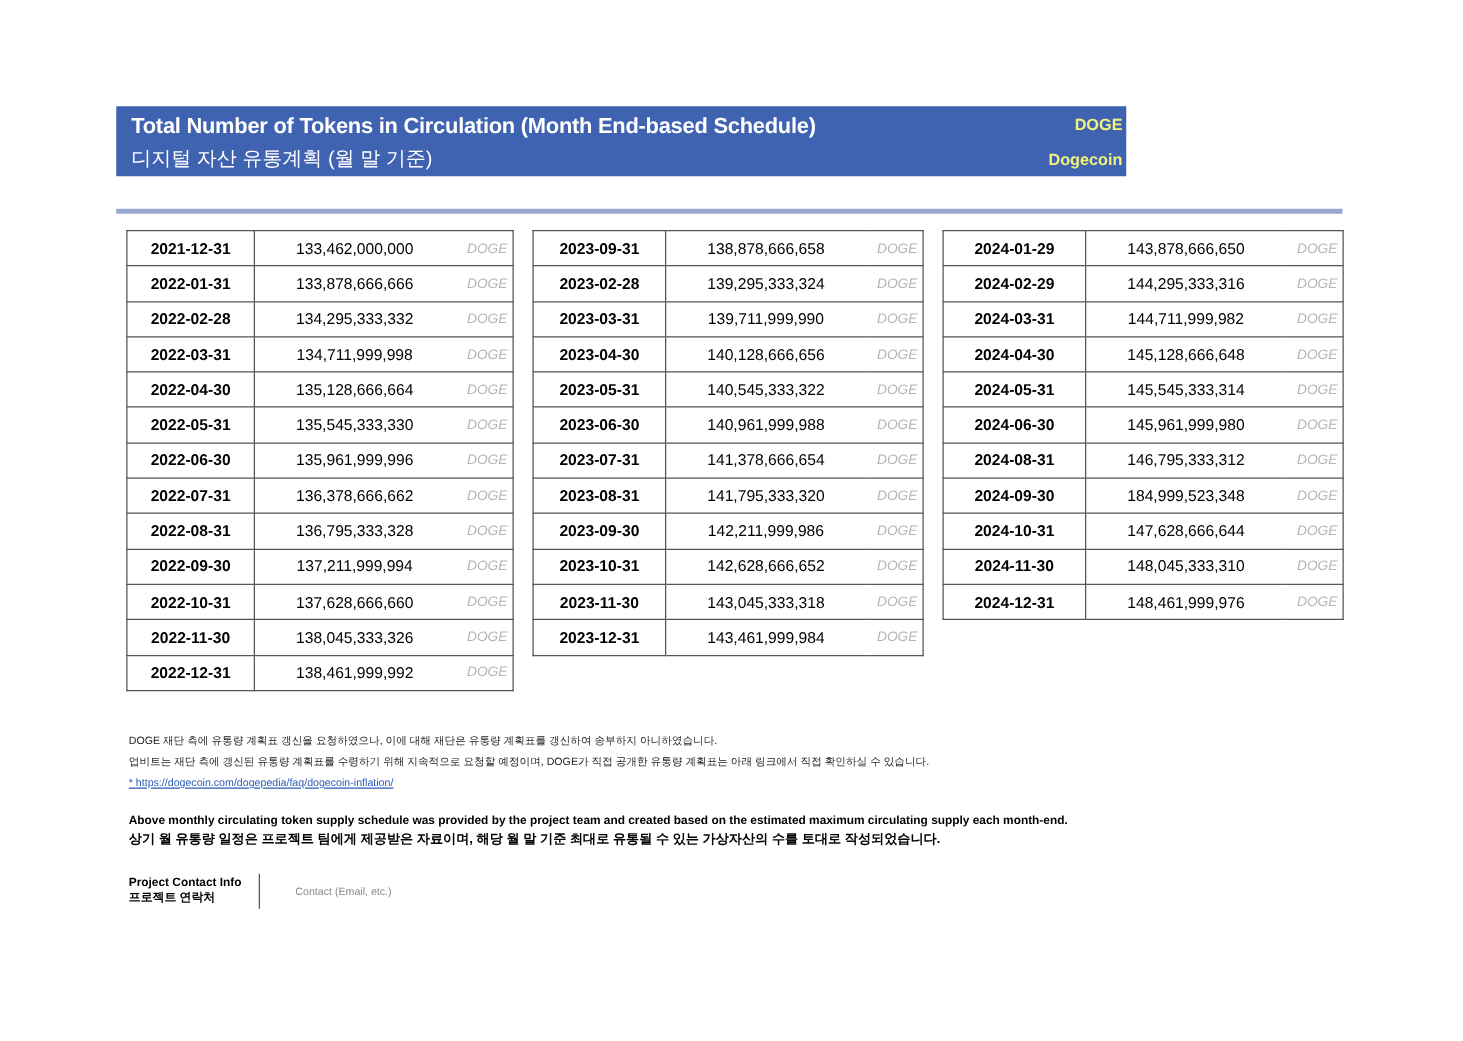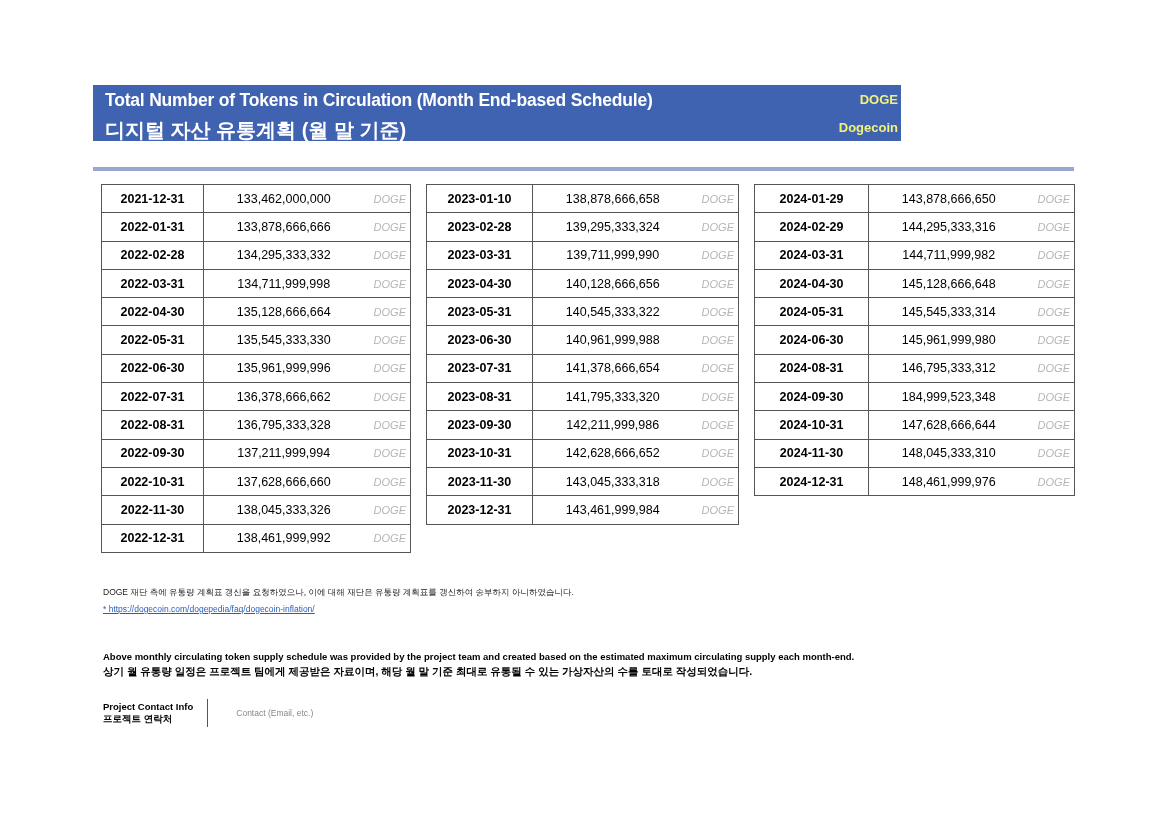--- a/index.html
+++ b/index.html
@@ -17,21 +17,21 @@
       width: 808px; height: 56px;
       background: #4063b1;
       color: #ffffff;
     }
     .header-title-en {
       position: absolute; left: 12px; top: 5px;
       font-size: 17.5px; font-weight: bold; letter-spacing: -0.2px;
     }
     .header-title-ko {
       position: absolute; left: 12px; top: 32px;
-      font-size: 20px; font-weight: bold;
+      font-size: 16px; font-weight: normal;
     }
     .header-ticker {
       position: absolute; right: 3px; top: 7px;
       font-size: 13px; font-weight: bold; color: #f2f27a;
     }
     .header-name {
       position: absolute; right: 3px; top: 35px;
       font-size: 13px; font-weight: bold; color: #f2f27a;
     }
     .separator {
@@ -180,21 +180,21 @@
         <tr>
           <td class="date">2022-12-31</td>
           <td class="amount">138,461,999,992</td>
           <td class="unit">DOGE</td>
         </tr>
       </tbody>
   </table>
   <table class="col-table" id="table-2023">
     <tbody>
         <tr>
-          <td class="date">2023-01-10</td>
+          <td class="date">2023-09-31</td>
           <td class="amount">138,878,666,658</td>
           <td class="unit">DOGE</td>
         </tr>
         <tr>
           <td class="date">2023-02-28</td>
           <td class="amount">139,295,333,324</td>
           <td class="unit">DOGE</td>
         </tr>
         <tr>
           <td class="date">2023-03-31</td>
@@ -303,20 +303,21 @@
         <tr>
           <td class="date">2024-12-31</td>
           <td class="amount">148,461,999,976</td>
           <td class="unit">DOGE</td>
         </tr>
       </tbody>
   </table>
 
   <div class="notes">
     <div>DOGE 재단 측에 유통량 계획표 갱신을 요청하였으나, 이에 대해 재단은 유통량 계획표를 갱신하여 송부하지 아니하였습니다.</div>
+    <div>업비트는 재단 측에 갱신된 유통량 계획표를 수령하기 위해 지속적으로 요청할 예정이며, DOGE가 직접 공개한 유통량 계획표는 아래 링크에서 직접 확인하실 수 있습니다.</div>
     <div><a>* https://dogecoin.com/dogepedia/faq/dogecoin-inflation/</a></div>
   </div>
 
   <div class="statement">
     <div class="statement-en">Above monthly circulating token supply schedule was provided by the project team and created based on the estimated maximum circulating supply each month-end.</div>
     <div class="statement-ko">상기 월 유통량 일정은 프로젝트 팀에게 제공받은 자료이며, 해당 월 말 기준 최대로 유통될 수 있는 가상자산의 수를 토대로 작성되었습니다.</div>
   </div>
 
   <div class="contact">
     <div class="contact-label">

